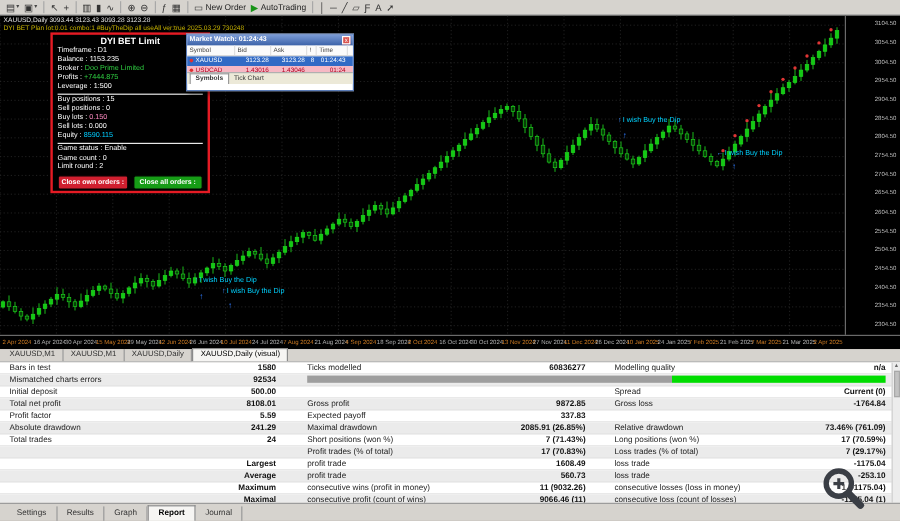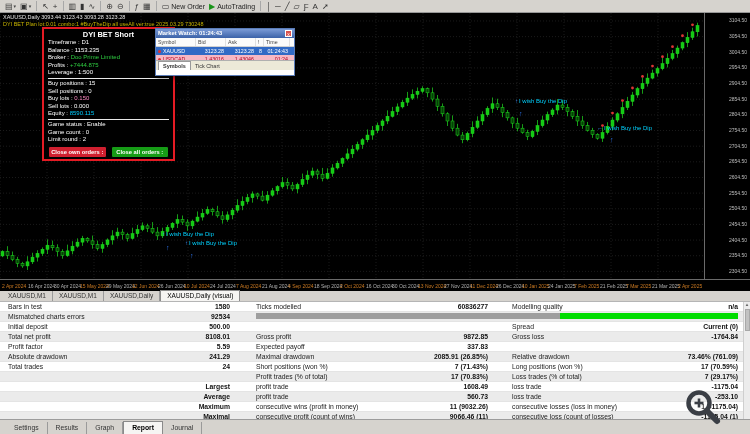--- a/index.html
+++ b/index.html
@@ -543,21 +543,21 @@
         <span class="buyarrow" style="left: 166px; top: 231px;">↑</span>
         <span class="buyarrow" style="left: 190px; top: 239px;">↑</span>
         <span class="buyarrow" style="left: 519px; top: 97px;">↑</span>
         <span class="buyarrow" style="left: 610px; top: 123px;">↑</span>
       </div>
 
     <div id="ohlc-line">XAUUSD,Daily 3093.44 3123.43 3093.28 3123.28</div>
     <div id="params-line">DYI BET Plan lot:0.01 combo:1 #BuyTheDip all useAll ver:true 2025.03.29 730248</div>
 
     <div id="ea-panel">
-      <div id="ea-title">DYI BET Short</div>
+      <div id="ea-title">DYI BET Limit</div>
       <div id="ea-rows">
           <div class="ea-row"><span>Timeframe : </span><span>D1</span></div>
           <div class="ea-row"><span>Balance : </span><span>1153.235</span></div>
           <div class="ea-row"><span>Broker : </span><span style="color: rgb(46, 204, 64);">Doo Prime Limited</span></div>
           <div class="ea-row"><span>Profits : </span><span style="color: rgb(46, 204, 64);">+7444.875</span></div>
           <div class="ea-row"><span>Leverage : </span><span>1:500</span></div>
           <div class="ea-div"></div>
           <div class="ea-row"><span>Buy positions : </span><span>15</span></div>
           <div class="ea-row"><span>Sell positions : </span><span>0</span></div>
           <div class="ea-row"><span>Buy lots : </span><span style="color: rgb(255, 138, 194);">0.150</span></div>

